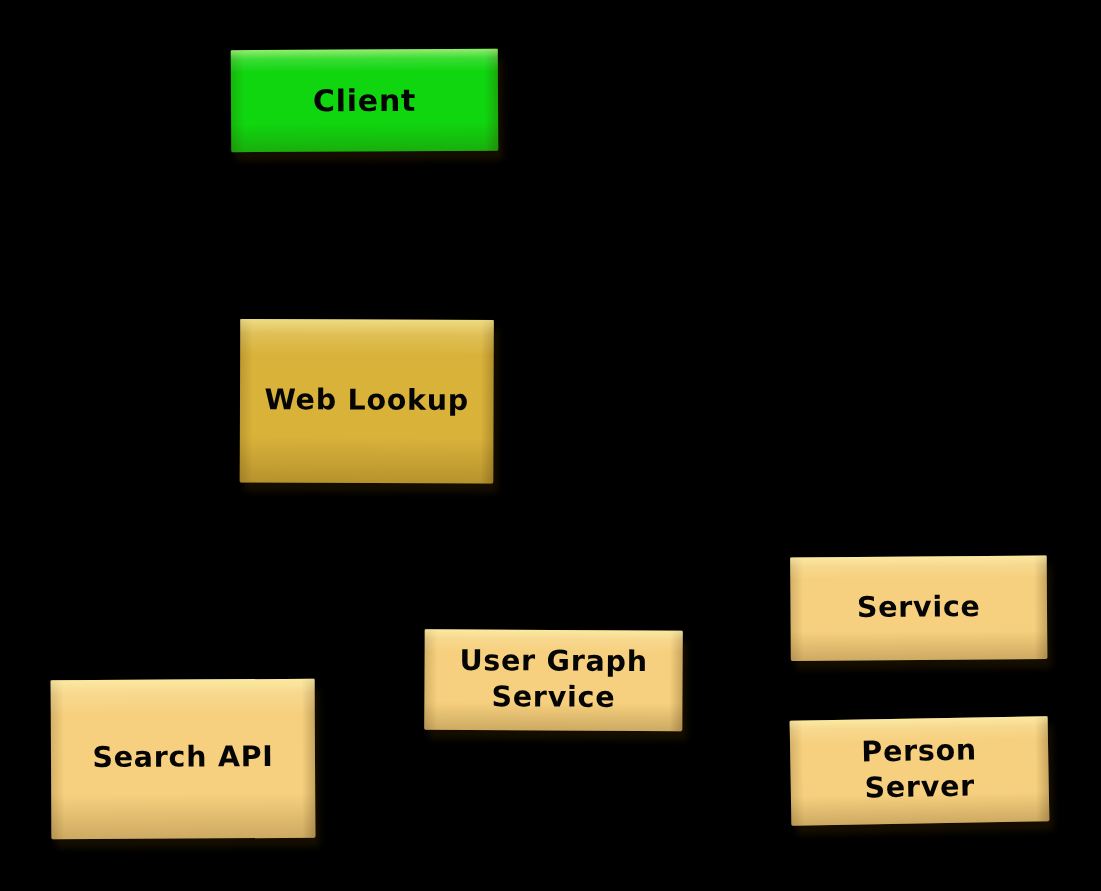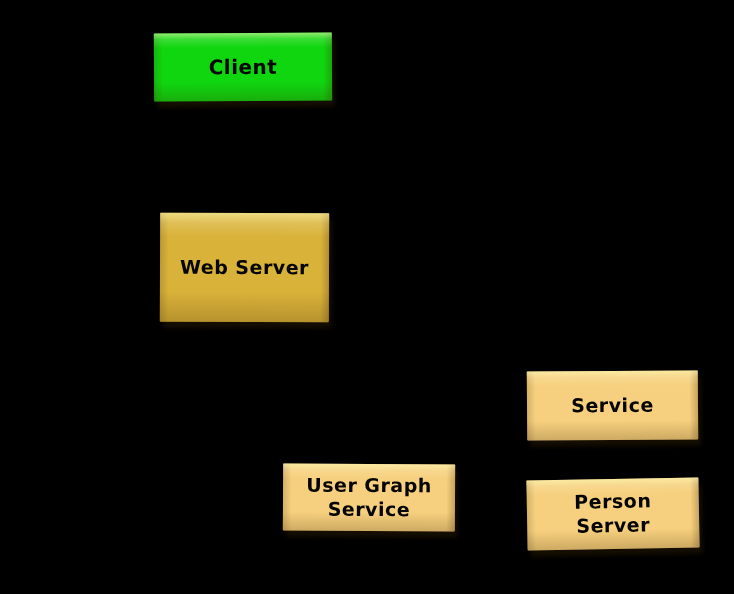--- a/index.html
+++ b/index.html
@@ -51,42 +51,47 @@
     font-size: 19px;
     line-height: 1.25;
     color: #050505;
     letter-spacing: 0.5px;
     text-align: center;
   }
   
   .n-client        { left: 154px; top:  33px; width: 178px; height:  68px; transform: rotate(-0.3deg); }
   .n-web-server    { left: 160px; top: 213px; width: 169px; height: 109px; transform: rotate(0.2deg); }
   .n-search-api    { left:  34px; top: 453px; width: 176px; height: 106px; transform: rotate(-0.3deg); }
-  .n-user-graph    { left: 283px; top: 420px; width: 172px; height:  67px; transform: rotate(0.3deg); margin-top: 44px; }
+  .n-user-graph    { left: 283px; top: 420px; width: 172px; height:  67px; transform: rotate(0.3deg); }
   .n-lookup        { left: 527px; top: 371px; width: 171px; height:  69px; transform: rotate(-0.4deg); }
   .n-person        { left: 527px; top: 479px; width: 172px; height:  70px; transform: rotate(-1deg); }
   .n-client .label { font-size: 20px; }
 </style>
 </head>
 <body>
 
 <div class="canvas">
 
   <div class="node n-client" style="--fill: #0fd60f;">
     <div class="label">
       <div>Client</div>
     </div>
   </div>
 
   <div class="node n-web-server" style="--fill: #d9b23a;">
     <div class="label">
-      <div>Web Server</div>
+      <div>Web Lookup</div>
     </div>
   </div>
 
+  <div class="node n-search-api" style="--fill: #f6d07e;">
+    <div class="label">
+      <div>Search API</div>
+    </div>
+  </div>
 
   <div class="node n-user-graph" style="--fill: #f6d07e;">
     <div class="label">
       <div>User Graph</div>
       <div>Service</div>
     </div>
   </div>
 
   <div class="node n-lookup" style="--fill: #f6d07e;">
     <div class="label">

